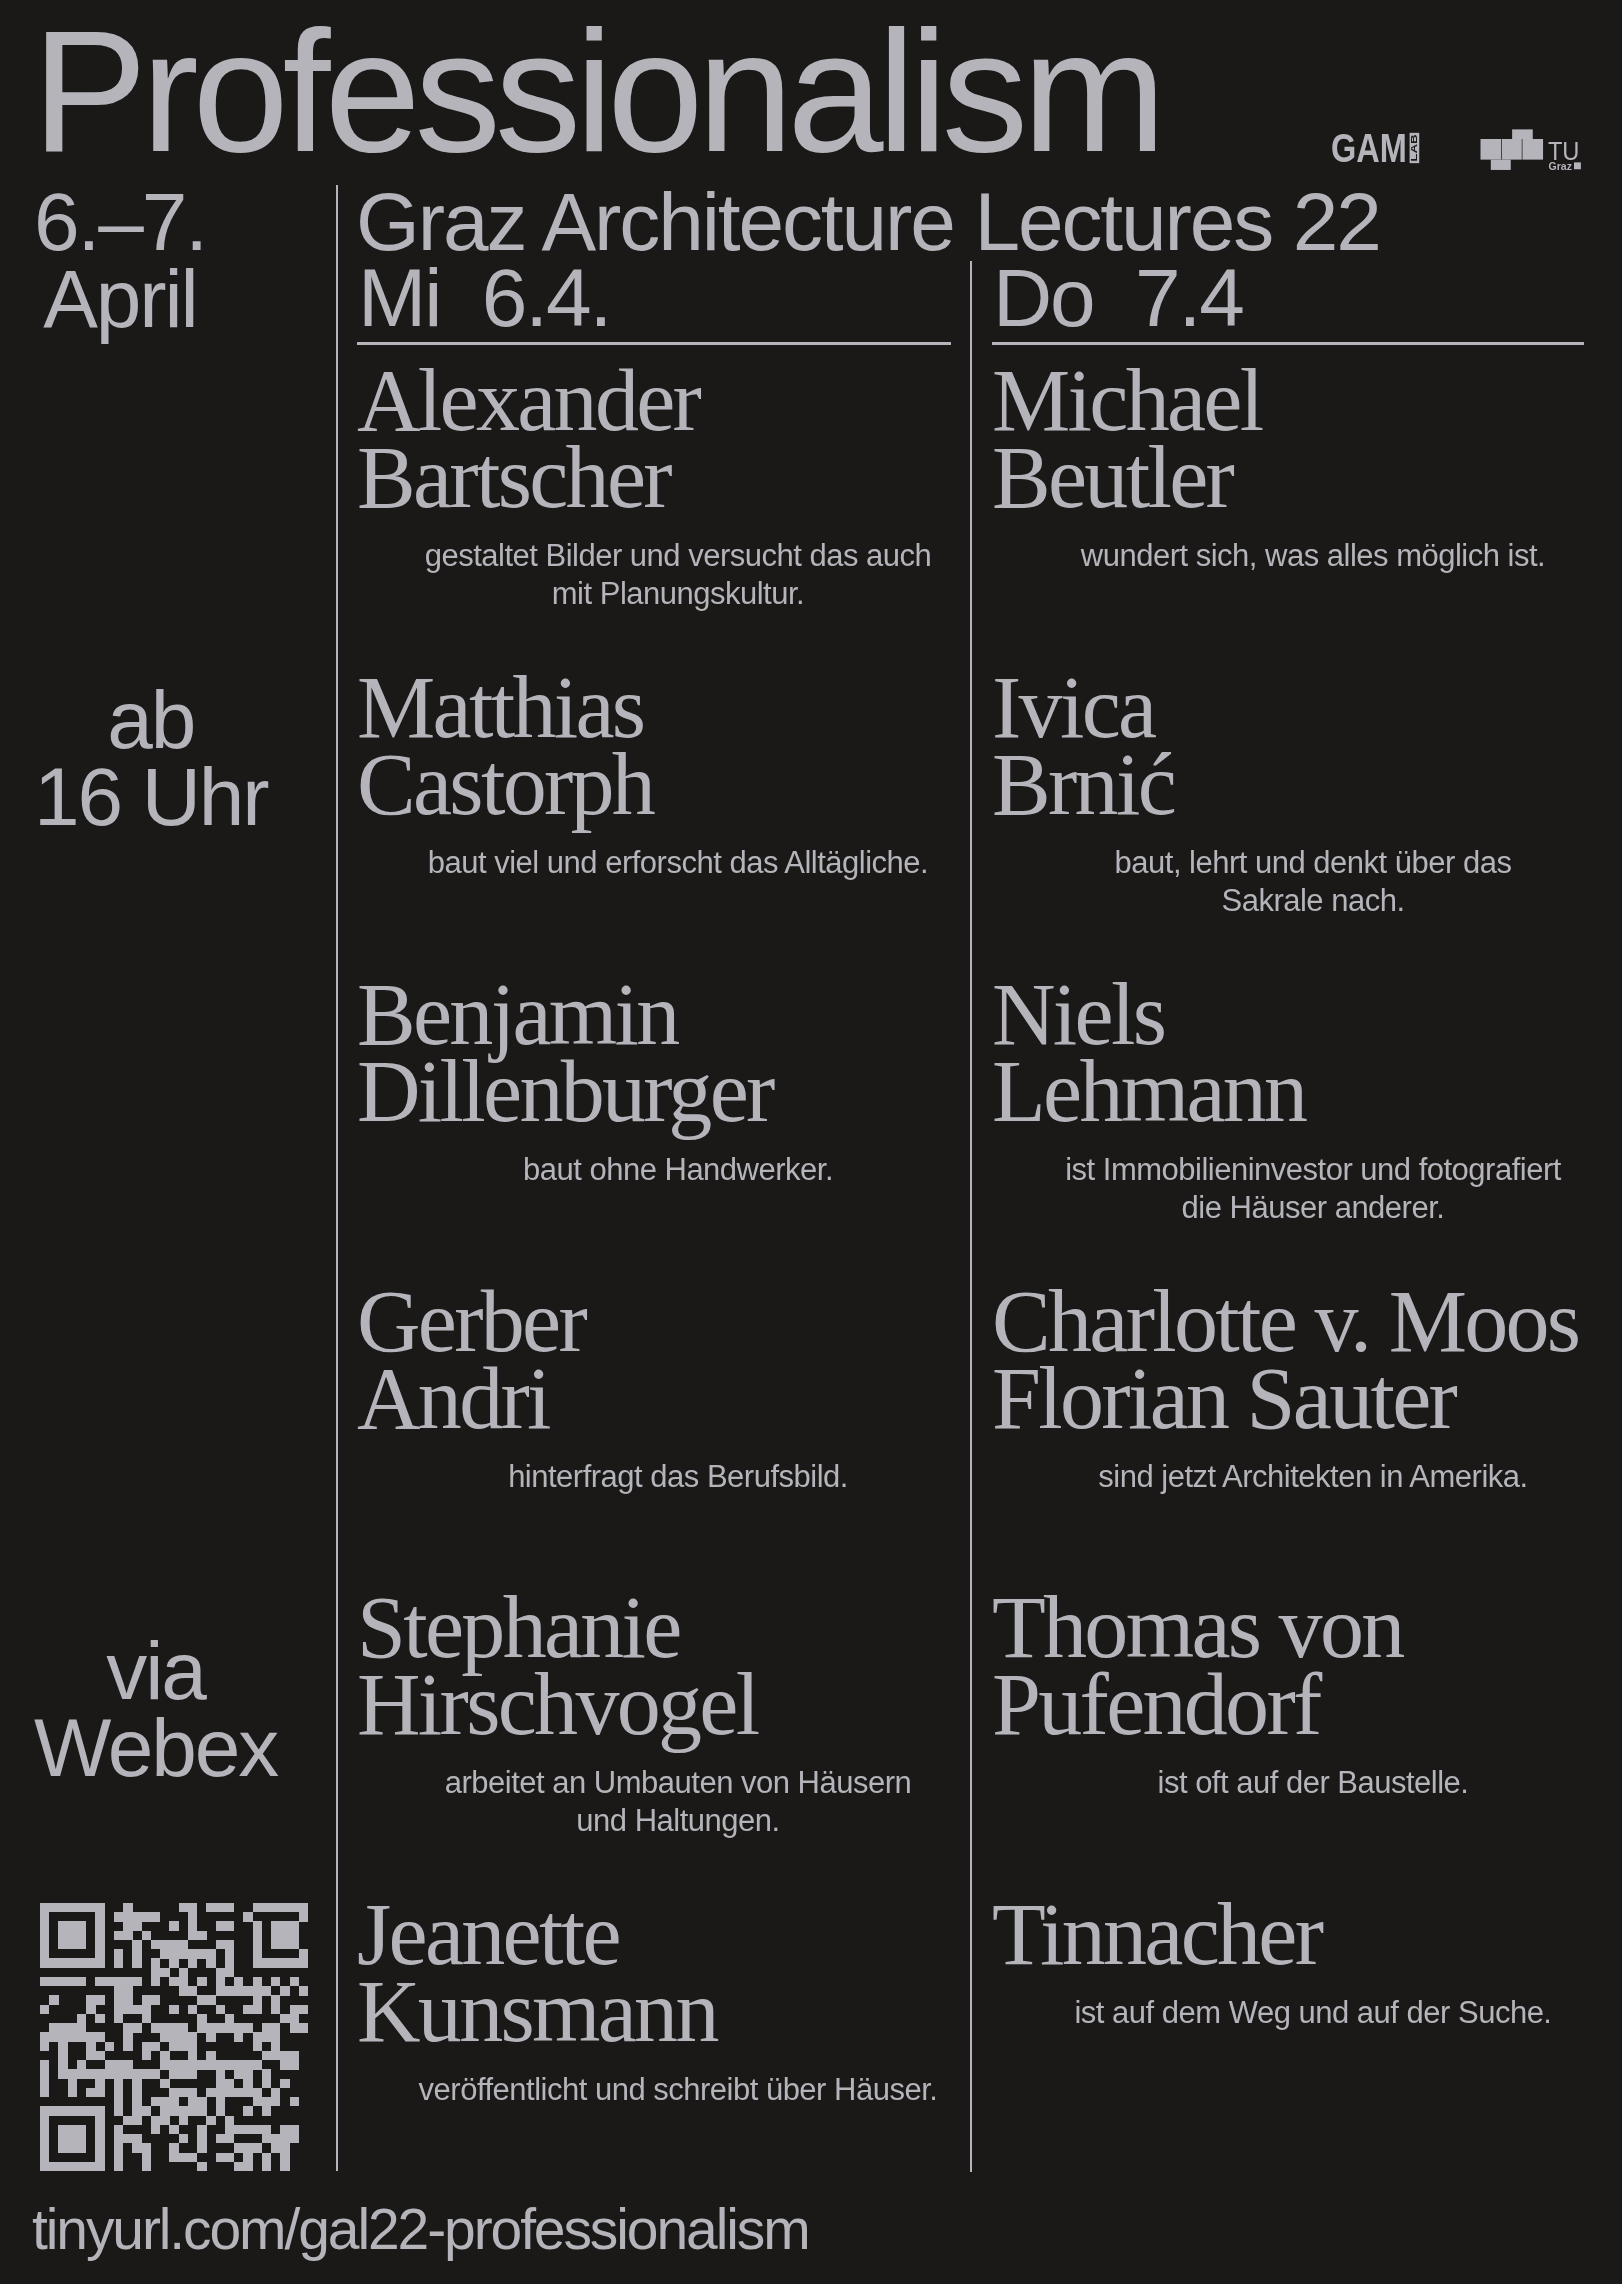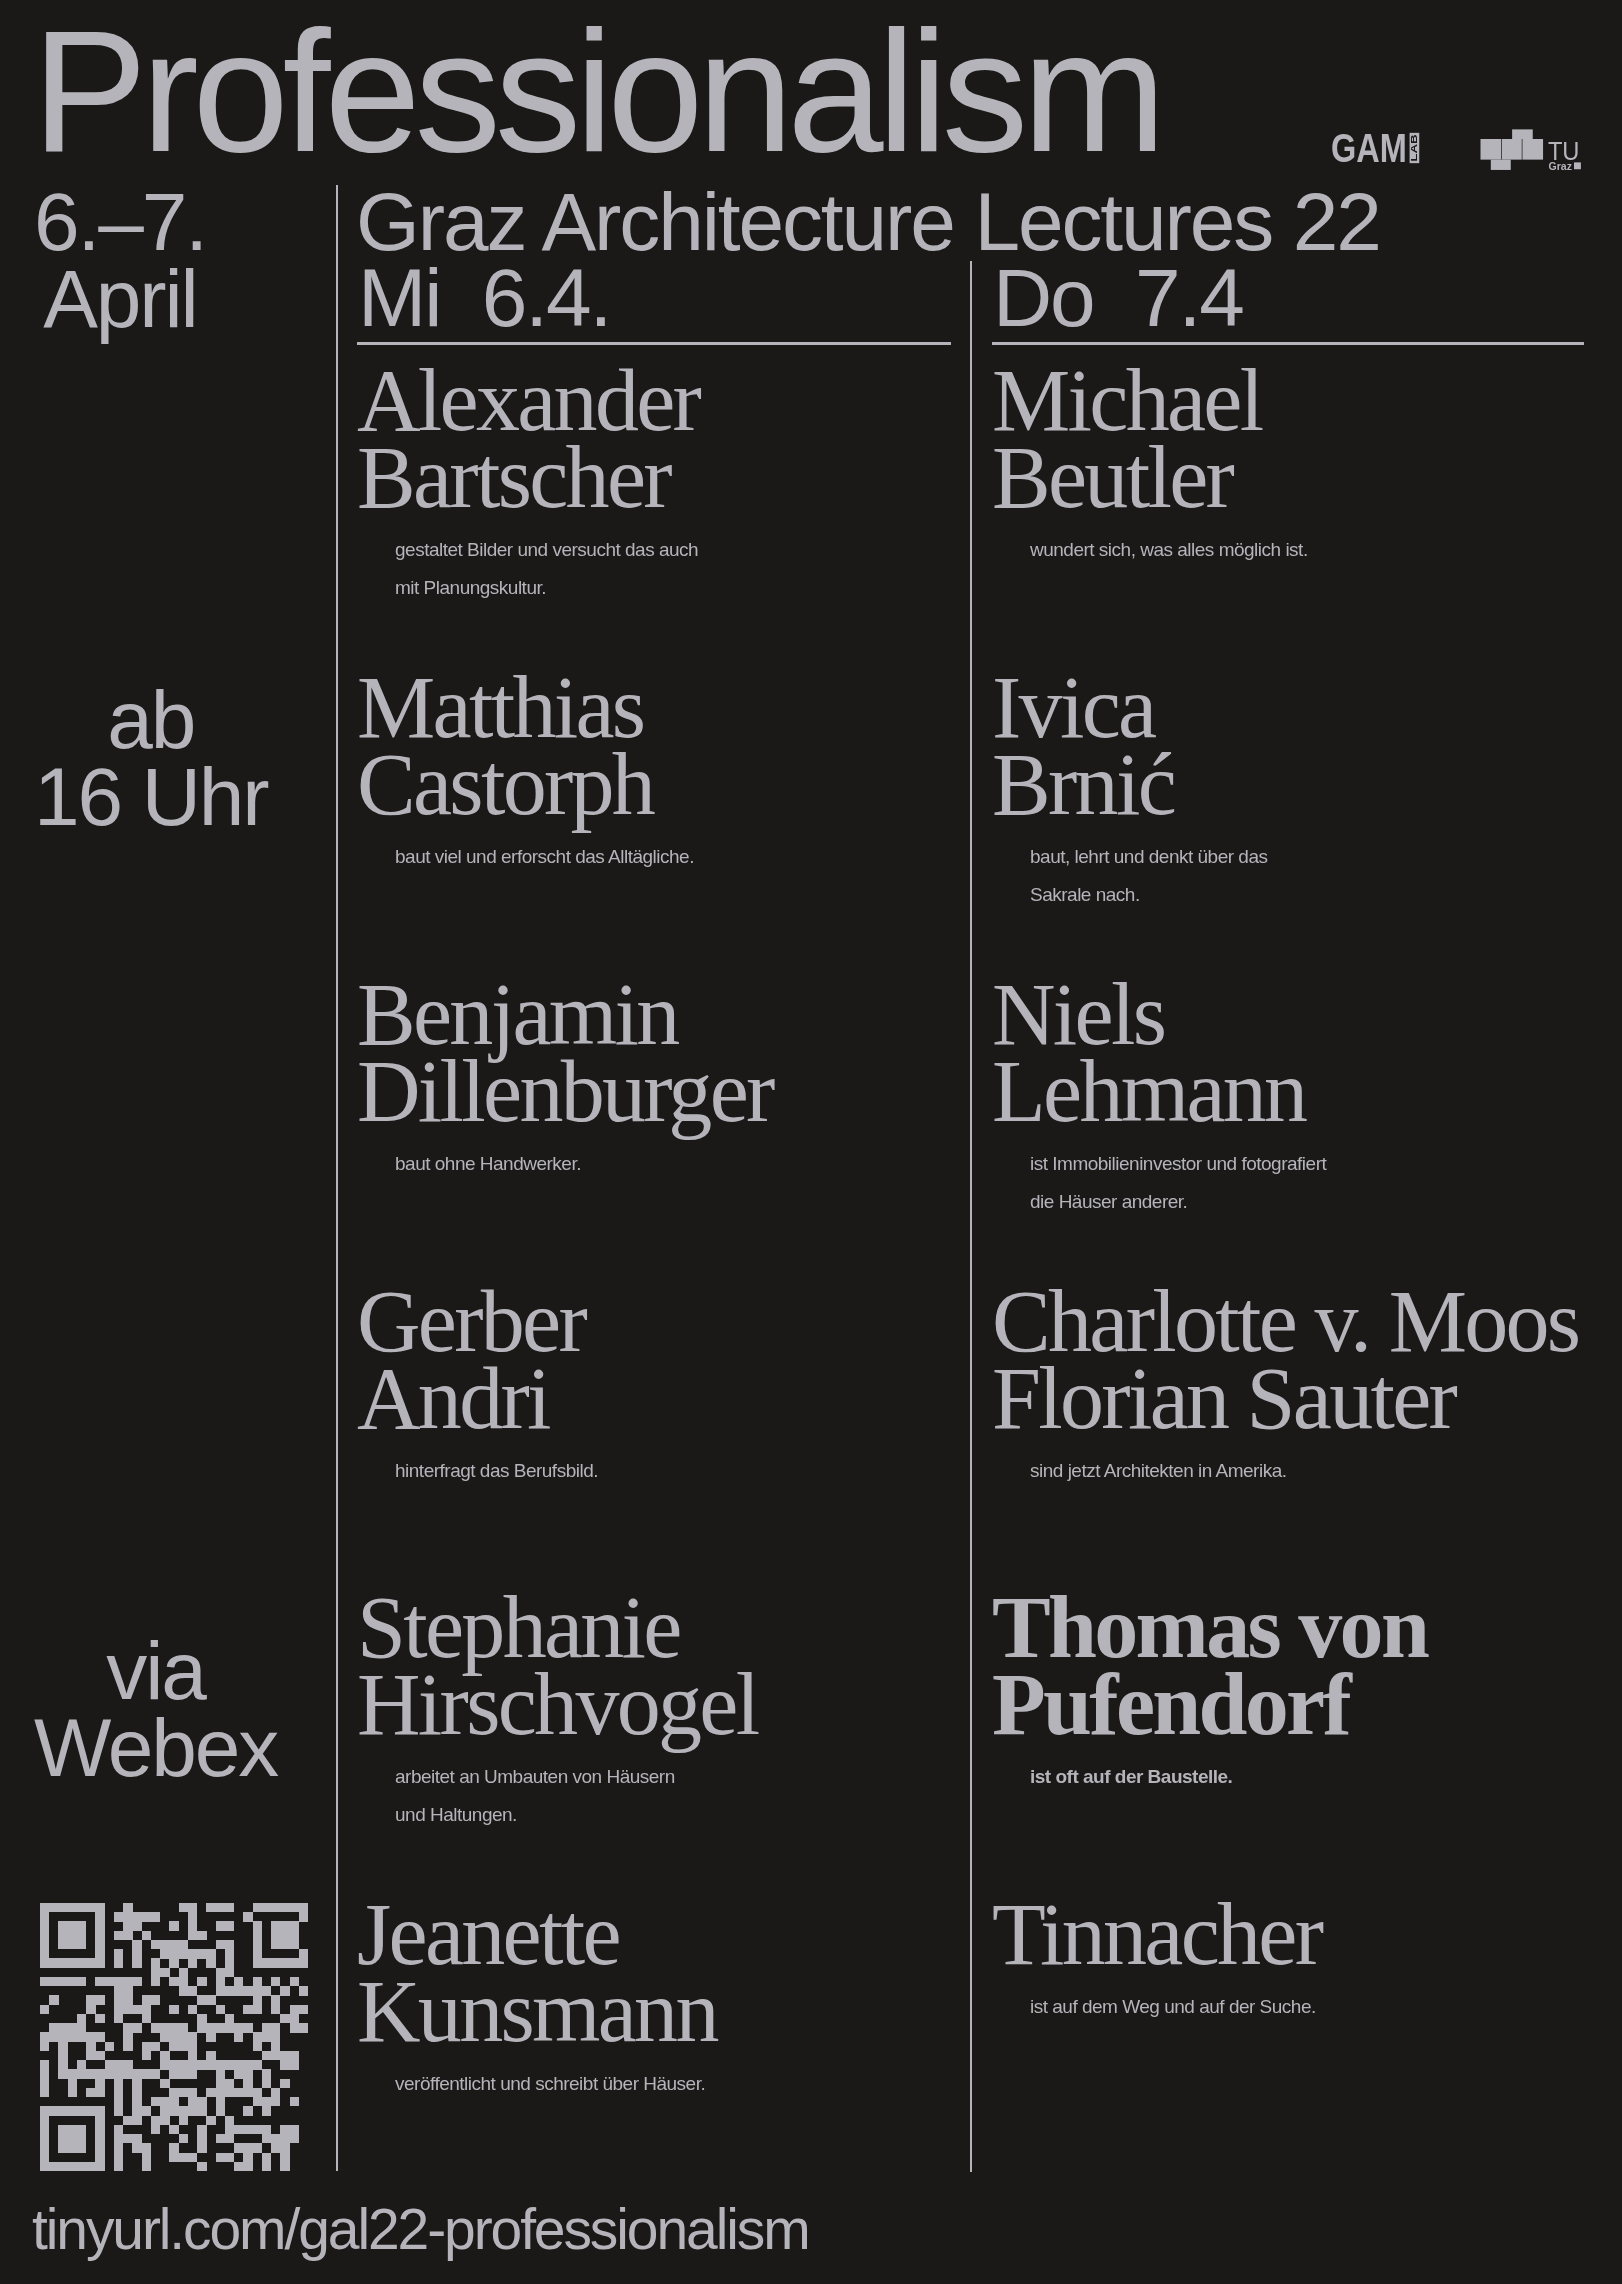--- a/index.html
+++ b/index.html
@@ -16,21 +16,21 @@
   .sans-lg { font-size:82px; line-height:77px; letter-spacing:-2.1px; }
   .left-col { left:34px;text-align:center; }
   .vline { position:absolute; width:2.1px; background:#b4b4ba; }
   .hline { position:absolute; height:2.7px; background:#b4b4ba; }
   .entry { position:absolute; width:604px; }
   .entry .name {
     font-family:"Liberation Serif", serif; font-size:88px; line-height:77px;
     letter-spacing:-2.7px; white-space:nowrap; display:block;
   }
   .entry .desc {
-    font-size:19px; line-height:38px; letter-spacing:-0.5px; margin-left:38px; margin-top:15px; display:block;
+    font-size:31px; line-height:38px; letter-spacing:-0.5px; margin-left:38px; margin-top:21px; display:block;text-align:center;
   }
   .url { left:32px; top:2173px; font-size:57px; line-height:89px; letter-spacing:-2.1px;margin-top:12px; }
   .qr { position:absolute; left:40px; top:1903px; width:268px; height:268px; }
   .logo-gam { position:absolute; left:1331px; top:130px; }
   .logo-tu { position:absolute; left:1479px; top:128px; }
 </style>
 </head>
 <body>
 
 <div class="abs title">Professionalism</div>
@@ -121,21 +121,21 @@
 <div class="entry" style="left:992px; top:976px;">
   <span class="name">Niels</span>
   <span class="name">Lehmann</span>
   <span class="desc"><span>ist Immobilieninvestor und fotografiert</span><br><span>die Häuser anderer.</span></span>
 </div>
 <div class="entry" style="left:992px; top:1283px;">
   <span class="name">Charlotte v. Moos</span>
   <span class="name">Florian Sauter</span>
   <span class="desc"><span>sind jetzt Architekten in Amerika.</span><br><span></span></span>
 </div>
-<div class="entry" style="left:992px; top:1589px;font-weight:bold;">
+<div class="entry" style="left:992px; top:1589px;">
   <span class="name">Thomas von</span>
   <span class="name">Pufendorf</span>
   <span class="desc"><span>ist oft auf der Baustelle.</span><br><span></span></span>
 </div>
 <div class="entry" style="left:992px; top:1896px;">
   <span class="name">Tinnacher</span>
   <span class="desc"><span>ist auf dem Weg und auf der Suche.</span><br><span></span></span>
 </div>
 
 <svg class="qr" id="qr" viewBox="0 0 29 29" shape-rendering="crispEdges">

